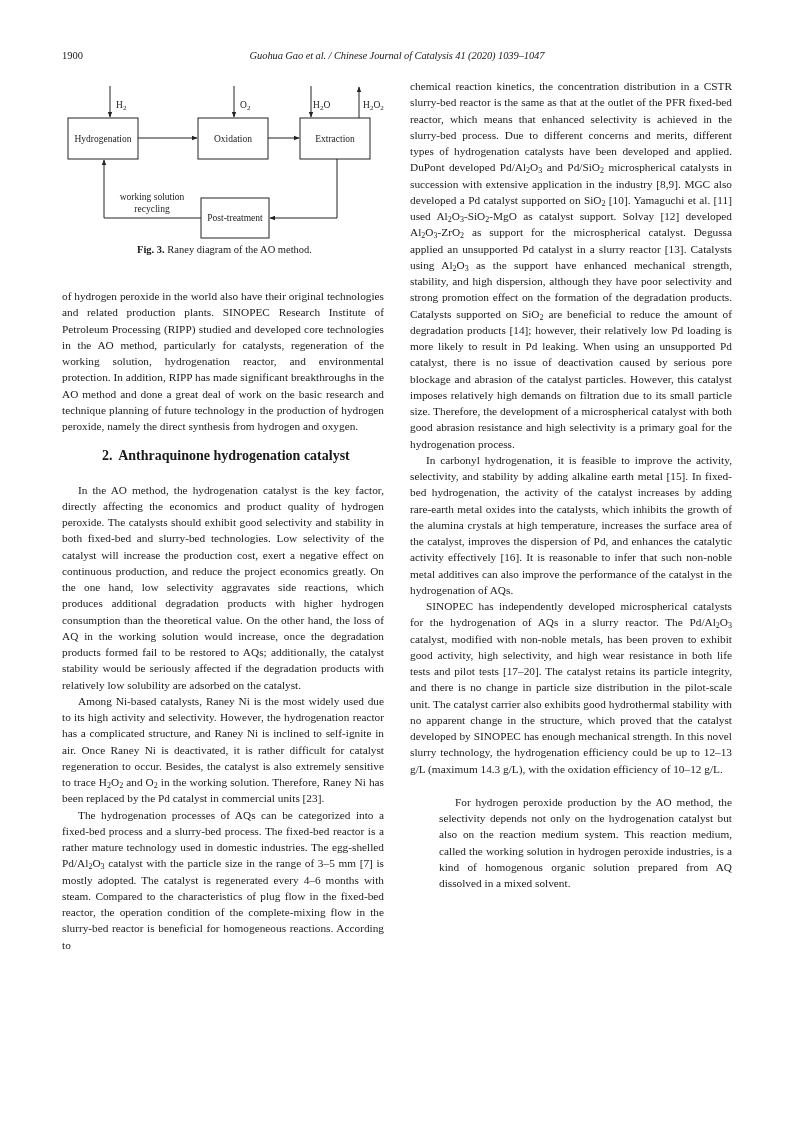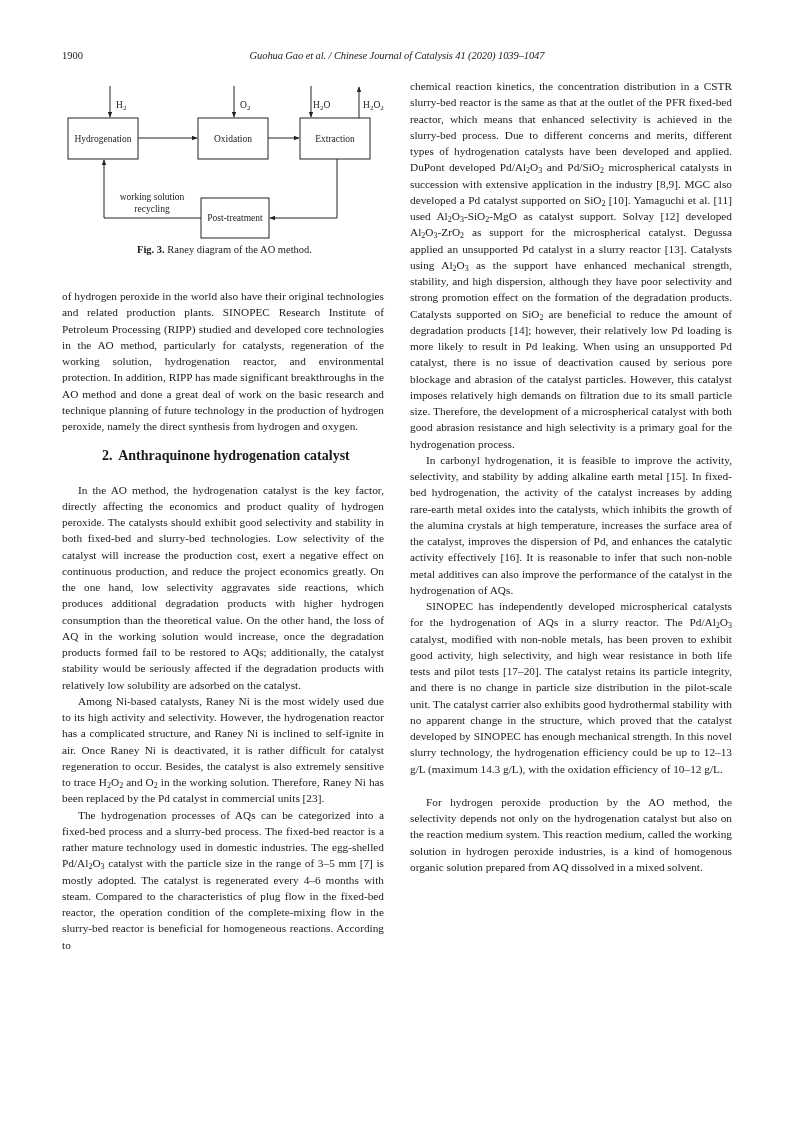--- a/index.html
+++ b/index.html
@@ -79,14 +79,14 @@
   <p class="heading" style="margin-top:14px;"><span class="num">2.</span><span>Anthraquinone hydrogenation catalyst</span></p>
   <p class="indent" style="margin-top:17px;">In the AO method, the hydrogenation catalyst is the key factor, directly affecting the economics and product quality of hydrogen peroxide. The catalysts should exhibit good selectivity and stability in both fixed-bed and slurry-bed technologies. Low selectivity of the catalyst will increase the production cost, exert a negative effect on continuous production, and reduce the project economics greatly. On the one hand, low selectivity aggravates side reactions, which produces additional degradation products with higher hydrogen consumption than the theoretical value. On the other hand, the loss of AQ in the working solution would increase, once the degradation products formed fail to be restored to AQs; additionally, the catalyst stability would be seriously affected if the degradation products with relatively low solubility are adsorbed on the catalyst.</p>
   <p class="indent"><span>Among Ni-based catalysts, Raney Ni is the most widely used due to its high activity and selectivity. However, the hydrogenation reactor has a complicated structure, and Raney Ni is inclined to self-ignite in air. Once Raney Ni is deactivated, it is rather difficult for catalyst regeneration to occur. Besides, the catalyst is also extremely sensitive to trace H</span><sub>2</sub><span>O</span><sub>2</sub><span> and O</span><sub>2</sub><span> in the working solution. Therefore, Raney Ni has been replaced by the Pd catalyst in commercial units [23].</span></p>
   <p class="indent"><span>The hydrogenation processes of AQs can be categorized into a fixed-bed process and a slurry-bed process. The fixed-bed reactor is a rather mature technology used in domestic industries. The egg-shelled Pd/Al</span><sub>2</sub><span>O</span><sub>3</sub><span> catalyst with the particle size in the range of 3–5 mm [7] is mostly adopted. The catalyst is regenerated every 4–6 months with steam. Compared to the characteristics of plug flow in the fixed-bed reactor, the operation condition of the complete-mixing flow in the slurry-bed reactor is beneficial for homogeneous reactions. According to</span></p>
 </div>
 
 <div class="col col-right" style="top:78px;">
   <p><span>chemical reaction kinetics, the concentration distribution in a CSTR slurry-bed reactor is the same as that at the outlet of the PFR fixed-bed reactor, which means that enhanced selectivity is achieved in the slurry-bed process. Due to different concerns and merits, different types of hydrogenation catalysts have been developed and applied. DuPont developed Pd/Al</span><sub>2</sub><span>O</span><sub>3</sub><span> and Pd/SiO</span><sub>2</sub><span> microspherical catalysts in succession with extensive application in the industry [8,9]. MGC also developed a Pd catalyst supported on SiO</span><sub>2</sub><span> [10]. Yamaguchi et al. [11] used Al</span><sub>2</sub><span>O</span><sub>3</sub><span>-SiO</span><sub>2</sub><span>-MgO as catalyst support. Solvay [12] developed Al</span><sub>2</sub><span>O</span><sub>3</sub><span>-ZrO</span><sub>2</sub><span> as support for the microspherical catalyst. Degussa applied an unsupported Pd catalyst in a slurry reactor [13]. Catalysts using Al</span><sub>2</sub><span>O</span><sub>3</sub><span> as the support have enhanced mechanical strength, stability, and high dispersion, although they have poor selectivity and strong promotion effect on the formation of the degradation products. Catalysts supported on SiO</span><sub>2</sub><span> are beneficial to reduce the amount of degradation products [14]; however, their relatively low Pd loading is more likely to result in Pd leaking. When using an unsupported Pd catalyst, there is no issue of deactivation caused by serious pore blockage and abrasion of the catalyst particles. However, this catalyst imposes relatively high demands on filtration due to its small particle size. Therefore, the development of a microspherical catalyst with both good abrasion resistance and high selectivity is a primary goal for the hydrogenation process.</span></p>
   <p class="indent">In carbonyl hydrogenation, it is feasible to improve the activity, selectivity, and stability by adding alkaline earth metal [15]. In fixed-bed hydrogenation, the activity of the catalyst increases by adding rare-earth metal oxides into the catalysts, which inhibits the growth of the alumina crystals at high temperature, increases the surface area of the catalyst, improves the dispersion of Pd, and enhances the catalytic activity effectively [16]. It is reasonable to infer that such non-noble metal additives can also improve the performance of the catalyst in the hydrogenation of AQs.</p>
   <p class="indent"><span>SINOPEC has independently developed microspherical catalysts for the hydrogenation of AQs in a slurry reactor. The Pd/Al</span><sub>2</sub><span>O</span><sub>3</sub><span> catalyst, modified with non-noble metals, has been proven to exhibit good activity, high selectivity, and high wear resistance in both life tests and pilot tests [17–20]. The catalyst retains its particle integrity, and there is no change in particle size distribution in the pilot-scale unit. The catalyst carrier also exhibits good hydrothermal stability with no apparent change in the structure, which proved that the catalyst developed by SINOPEC has enough mechanical strength. In this novel slurry technology, the hydrogenation efficiency could be up to 12–13 g/L (maximum 14.3 g/L), with the oxidation efficiency of 10–12 g/L.</span></p>
-  <p class="indent" style="margin-top:17px;">For hydrogen peroxide production by the AO method, the selectivity depends not only on the hydrogenation catalyst but also on the reaction medium system. This reaction medium, called the working solution in hydrogen peroxide industries, is a kind of homogenous organic solution prepared from AQ dissolved in a mixed solvent.</p>
+  <p class="indent" style="margin-top:17px;margin-left:29px;">For hydrogen peroxide production by the AO method, the selectivity depends not only on the hydrogenation catalyst but also on the reaction medium system. This reaction medium, called the working solution in hydrogen peroxide industries, is a kind of homogenous organic solution prepared from AQ dissolved in a mixed solvent.</p>
 </div>
 
 </body></html>

